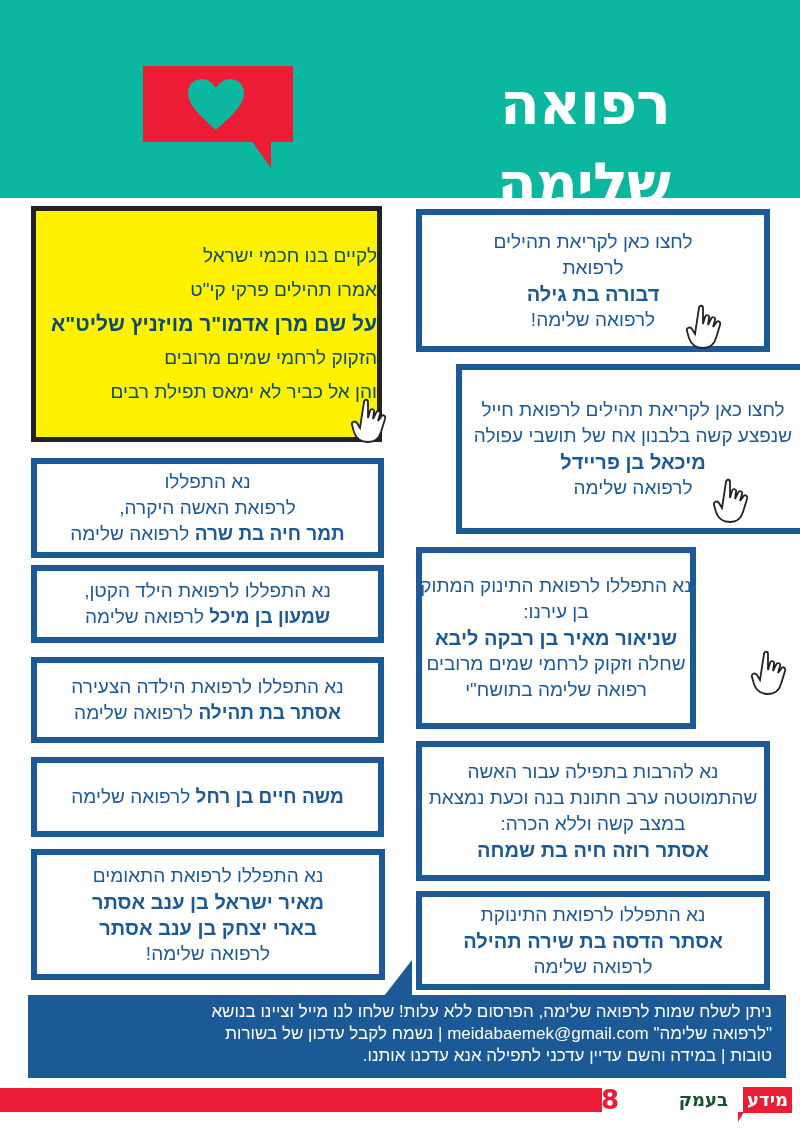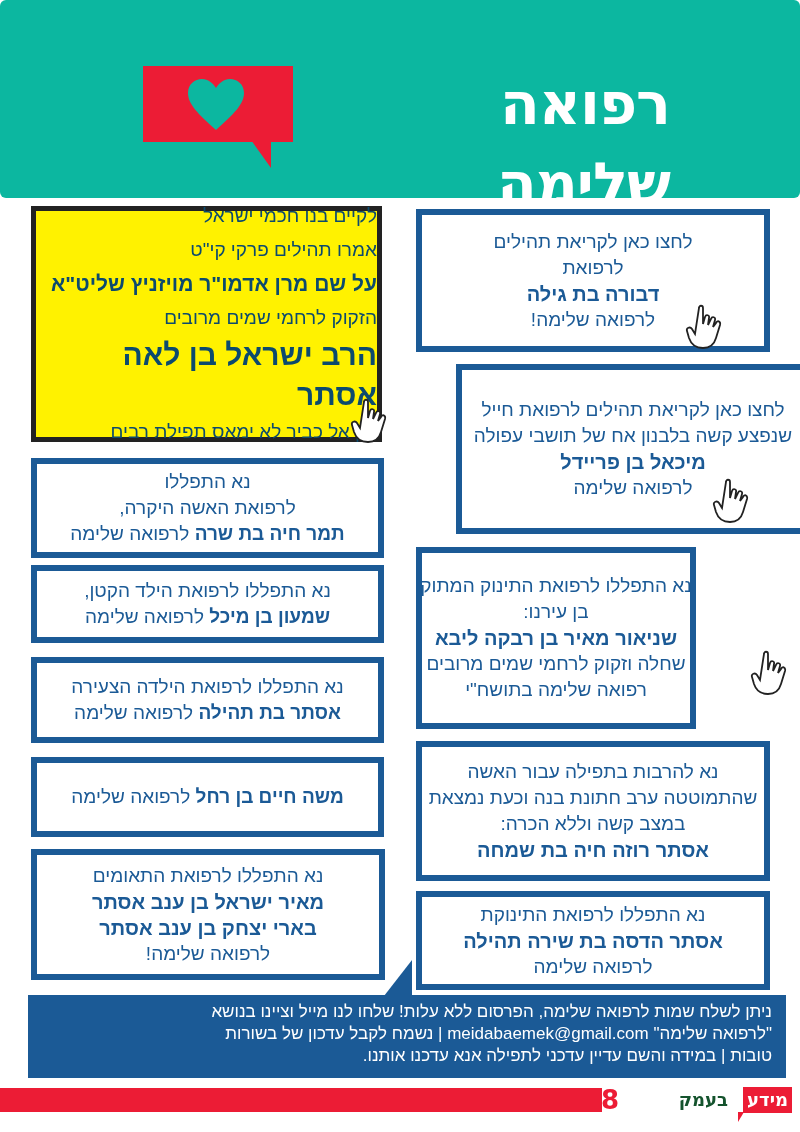--- a/index.html
+++ b/index.html
@@ -1,19 +1,19 @@
 <!DOCTYPE html>
 <html><head>
 <meta charset="utf-8">
 <style>
   * { box-sizing: border-box; margin: 0; padding: 0; }
   html, body { width: 800px; height: 1132px; background: #ffffff; overflow: hidden; }
   body { position: relative; font-family: "DejaVu Sans", "Liberation Sans", sans-serif; direction: rtl; }
 
-  .header { position: absolute; left: 0; top: 0; width: 800px; height: 198px; background: #0cb7a0; border-radius: 6px; }
+  .header { position: absolute; left: 0; top: 0; width: 800px; height: 198px; background: #0cb7a0; }
   .header .bubble { position: absolute; left: 143px; top: 66px; width: 150px; height: 76px; background: #ec1c35; }
   .header .bubble-tail { position: absolute; left: 243px; top: 140px; width: 0; height: 0;
     border-left: 8px solid transparent; border-right: 20px solid #ec1c35; border-top: 0; border-bottom: 28px solid transparent; }
   .header .heart { position: absolute; left: 186px; top: 78px; width: 60px; height: 54px; }
   .header .title { position: absolute; left: 330px; top: 64px; width: 340px; height: 80px; color: #ffffff;
     font-family: "DejaVu Sans", sans-serif; font-weight: bold; font-size: 58px; line-height: 80px; text-align: right; letter-spacing: -1px; }
 
   .box { position: absolute; background: #ffffff; border: 6px solid #1b5a96; color: #1b5a96;
     text-align: center; display: flex; flex-direction: column; justify-content: center; align-items: center;
     font-family: "Liberation Sans", sans-serif; font-size: 19px; line-height: 26px; }
@@ -56,21 +56,20 @@
     <path d="M30 52 C12 36 2 26 2 15 C2 6 9 1 16 1 C22 1 27 5 30 10 C33 5 38 1 44 1 C51 1 58 6 58 15 C58 26 48 36 30 52 Z" fill="#0cb7a0"></path>
   </svg>
   <div class="title">רפואה שלימה</div>
 </div>
 
 <div class="yellow">
   <span>לקיים בנו חכמי ישראל</span>
   <span>אמרו תהילים פרקי קי"ט</span>
   <span class="big1">על שם מרן אדמו"ר מויזניץ שליט"א</span>
   <span>הזקוק  לרחמי שמים מרובים</span>
-  <span class="big2">הרב ישראל בן לאה אסתר</span>
   <span>והן אל כביר לא ימאס תפילת רבים</span>
 </div>
 <svg class="hand" style="left:350px;top:398px;" viewBox="0 0 40 46">
   <path d="M14 4 C14 1 18 1 18 4 L18 20 L20 13 C21 10 25 11 24 14 L23 21 L26 15 C27 12 31 13 30 16 L28 23 L31 19 C32 16 36 17 35 21 L31 34 C29 41 24 44 18 44 C11 44 6 40 4 34 L2 27 C1 24 5 22 7 25 L10 30 L14 4 Z" fill="#fff" stroke="#222" stroke-width="1.8"></path>
 </svg>
 
 <div class="box" style="left:416px;top:209px;width:354px;height:143px;">
   <span class="line">לחצו כאן לקריאת תהילים</span>
   <span class="line">לרפואת</span>
   <span class="line bold">דבורה בת גילה</span>

